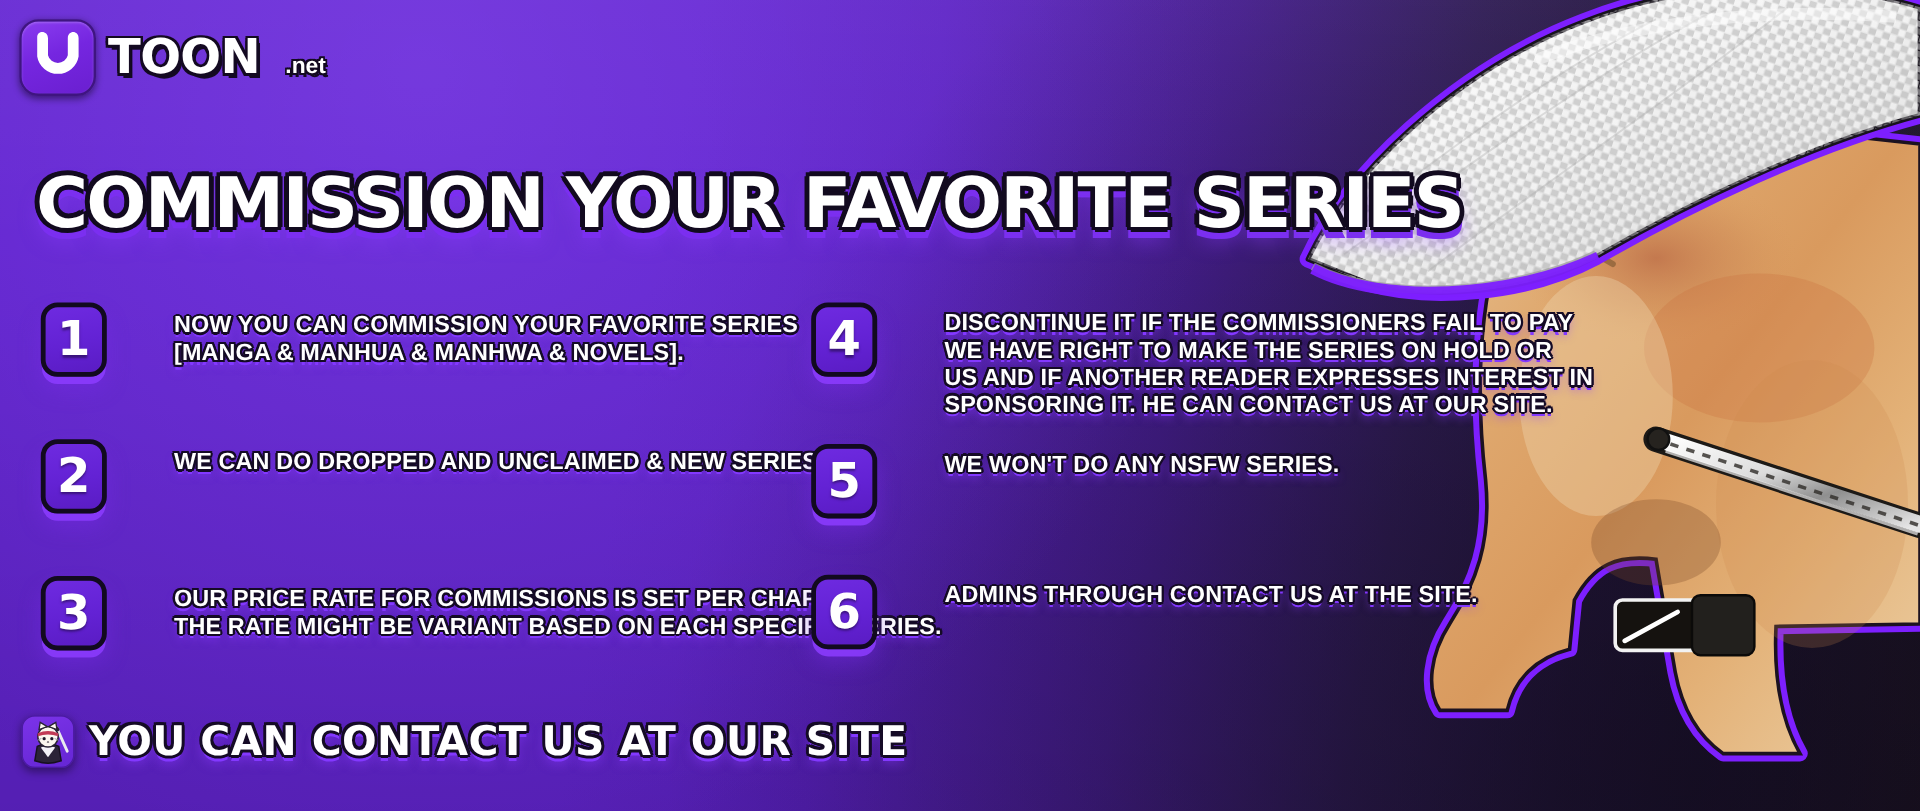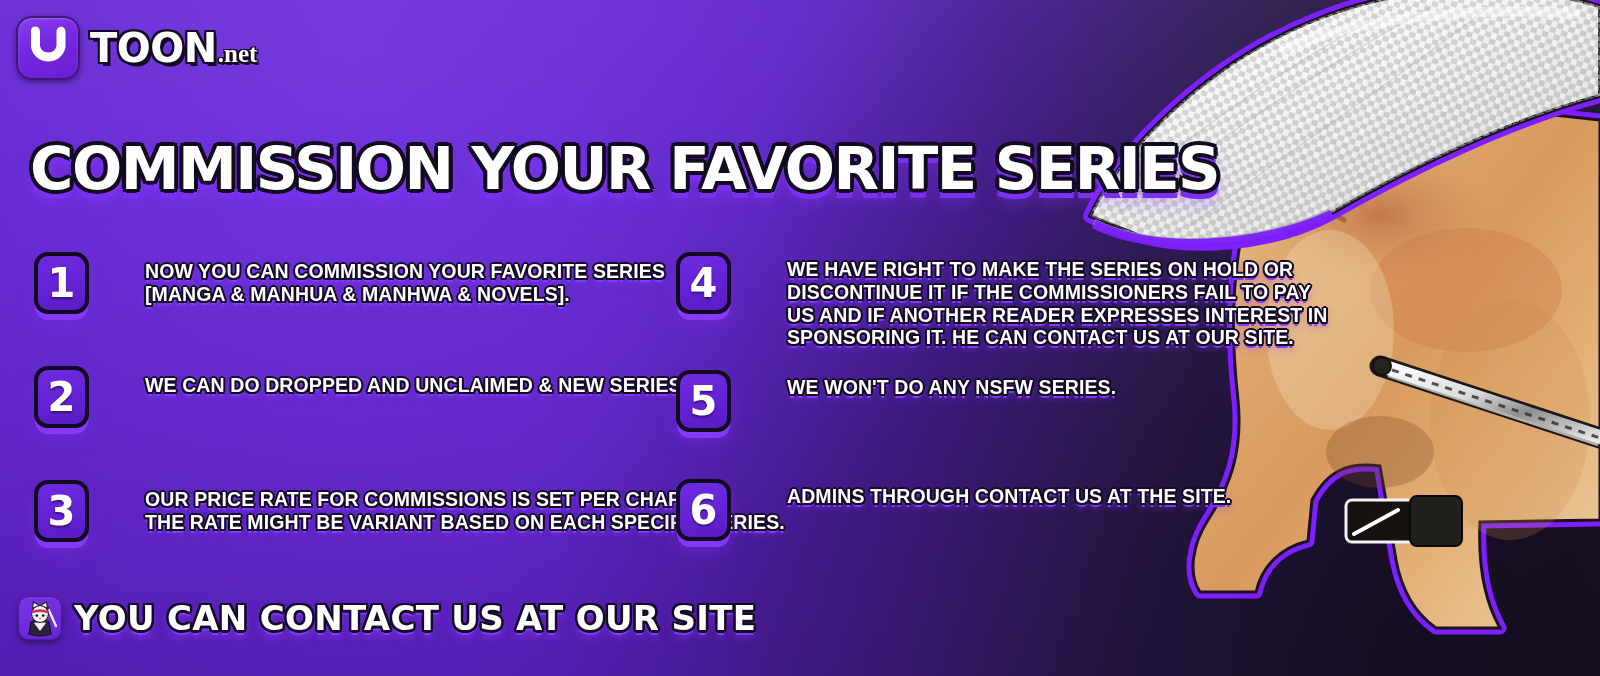--- a/index.html
+++ b/index.html
@@ -76,29 +76,30 @@
     font-weight: 900;
     color: #ffffff;
     letter-spacing: -0.5px;
     text-shadow:
       2px 0 0 #140a22, -2px 0 0 #140a22, 0 2px 0 #140a22, 0 -2px 0 #140a22,
       2px 2px 0 #140a22, -2px 2px 0 #140a22, 2px -2px 0 #140a22, -2px -2px 0 #140a22,
       3px 4px 0 #140a22;
     font-family: "DejaVu Sans", sans-serif;
   }
   .logo-net {
-    font-size: 25px;
+    font-size: 19px;
     font-weight: 900;
     color: #ffffff;
     margin-left: 1px;
     text-shadow:
       1.5px 0 0 #140a22, -1.5px 0 0 #140a22, 0 1.5px 0 #140a22, 0 -1.5px 0 #140a22,
       1.5px 1.5px 0 #140a22, -1.5px 1.5px 0 #140a22, 1.5px -1.5px 0 #140a22, -1.5px -1.5px 0 #140a22,
       2px 3px 0 #140a22;
-    font-family: Liberation Serif, serif;
+    font-family: Liberation Sans, sans-serif;
+    padding-left: 20px;
   }
 
   
   .headline {
     position: absolute;
     left: 30px;
     top: 140px;
     z-index: 6;
     font-size: 58px;
     font-weight: 900;
@@ -410,22 +411,22 @@
       </div>
     </div>
 
   </div>
 
   <div class="col col-right">
 
     <div class="item">
       <div class="badge">4</div>
       <div class="item-text">
+        <span class="line">DISCONTINUE IT IF THE COMMISSIONERS FAIL TO PAY</span>
         <span class="line">WE HAVE RIGHT TO MAKE THE SERIES ON HOLD OR</span>
-        <span class="line">DISCONTINUE IT IF THE COMMISSIONERS FAIL TO PAY</span>
         <span class="line">US AND IF ANOTHER READER EXPRESSES INTEREST IN</span>
         <span class="line">SPONSORING IT. HE CAN CONTACT US AT OUR SITE.</span>
       </div>
     </div>
 
     <div class="item">
       <div class="badge">5</div>
       <div class="item-text">
         <span class="line">WE WON'T DO ANY NSFW SERIES.</span>
       </div>

